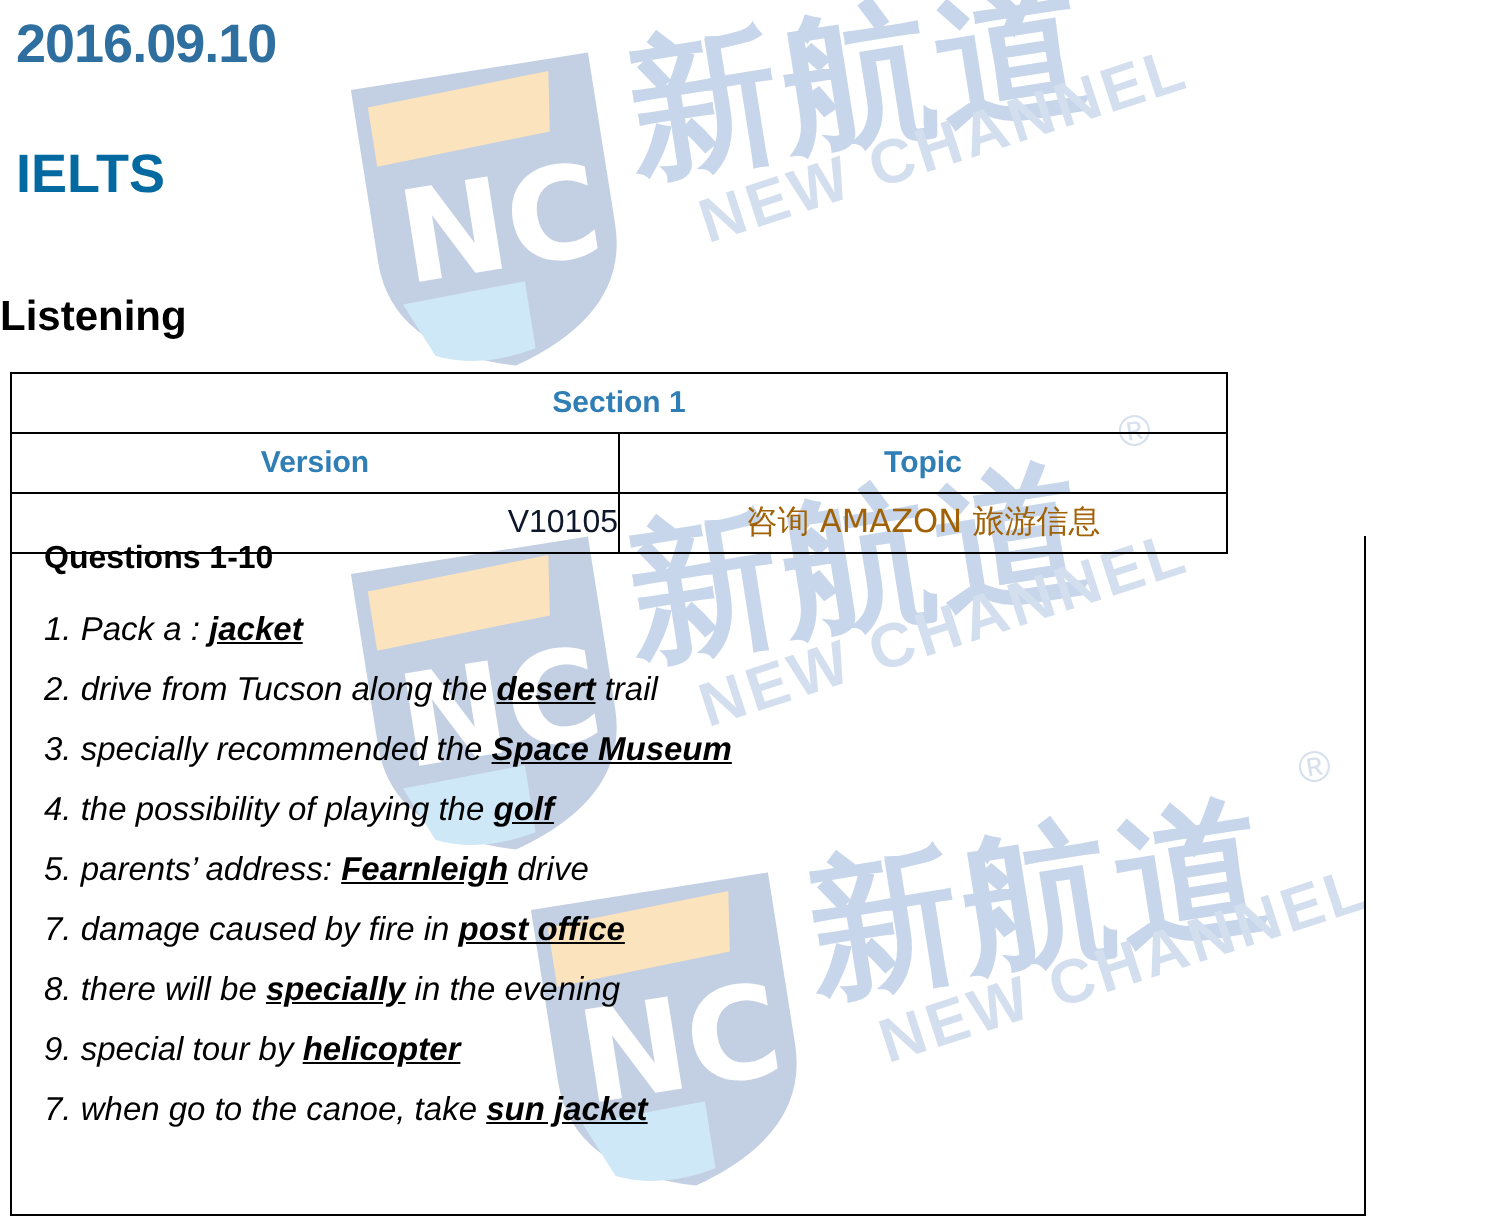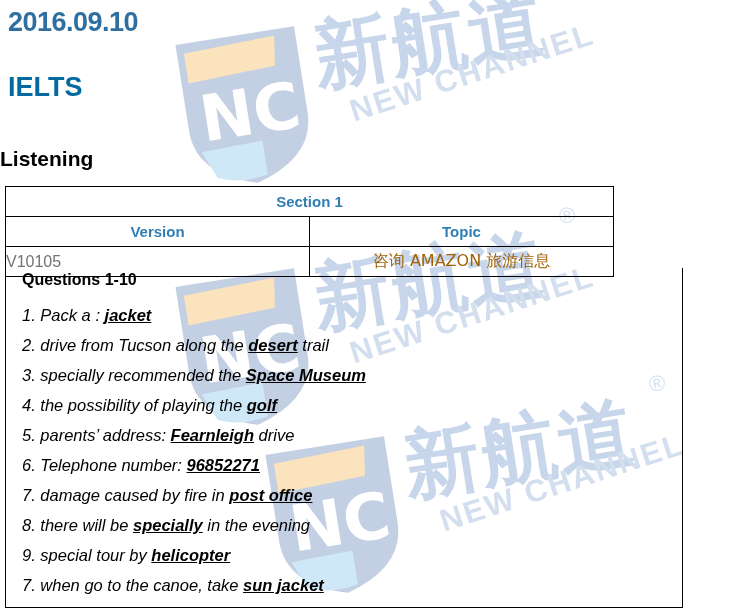--- a/index.html
+++ b/index.html
@@ -124,23 +124,23 @@
     font-weight: bold;
     color: #2f7eb5;
   }
   .cell-head {
     text-align: center;
     font-size: 15px;
     font-weight: bold;
     color: #2f7eb5;
   }
   .cell-version {
-    text-align: left;
+    text-align: right;
     font-size: 16px;
-    color: #737373;
+    color: #0f172a;
   }
   .cell-topic {
     text-align: center;
     font-size: 16px;
     color: #a16207;
     font-family: "DejaVu Sans", sans-serif;
   }
 
   
   .questions-box {
@@ -258,21 +258,20 @@
   </table>
 
   <div class="questions-box">
     <div class="questions-heading">Questions 1-10</div>
     <div class="q-list" id="q-list">
         <div class="q-item"><span class="q-num">1.</span><span class="q-text"> Pack a : </span><span class="q-answer">jacket</span><span class="q-tail"></span></div>
         <div class="q-item"><span class="q-num">2.</span><span class="q-text"> drive from Tucson along the </span><span class="q-answer">desert</span><span class="q-tail"> trail</span></div>
         <div class="q-item"><span class="q-num">3.</span><span class="q-text"> specially recommended the </span><span class="q-answer">Space Museum</span><span class="q-tail"></span></div>
         <div class="q-item"><span class="q-num">4.</span><span class="q-text"> the possibility of playing the </span><span class="q-answer">golf</span><span class="q-tail"></span></div>
         <div class="q-item"><span class="q-num">5.</span><span class="q-text"> parents’ address: </span><span class="q-answer">Fearnleigh</span><span class="q-tail"> drive</span></div>
-        <div class="q-item"><span class="q-num">6.</span><span class="q-text"> Telephone number: </span><span class="q-answer">96852271</span><span class="q-tail"></span></div>
         <div class="q-item"><span class="q-num">7.</span><span class="q-text"> damage caused by fire in </span><span class="q-answer">post office</span><span class="q-tail"></span></div>
         <div class="q-item"><span class="q-num">8.</span><span class="q-text"> there will be </span><span class="q-answer">specially</span><span class="q-tail"> in the evening</span></div>
         <div class="q-item"><span class="q-num">9.</span><span class="q-text"> special tour by </span><span class="q-answer">helicopter</span><span class="q-tail"></span></div>
         <div class="q-item"><span class="q-num">7.</span><span class="q-text"> when go to the canoe, take </span><span class="q-answer">sun jacket</span><span class="q-tail"></span></div>
       </div>
   </div>
 
 </div>
 
 </body></html>

